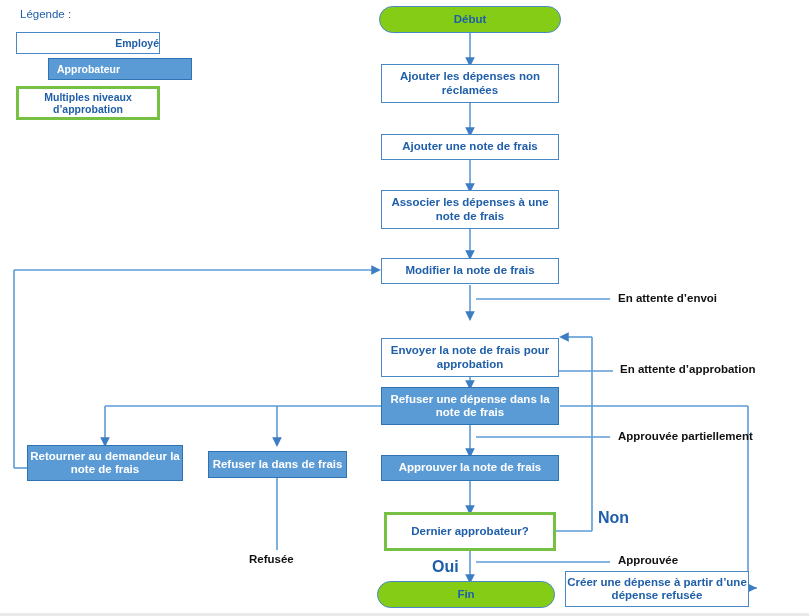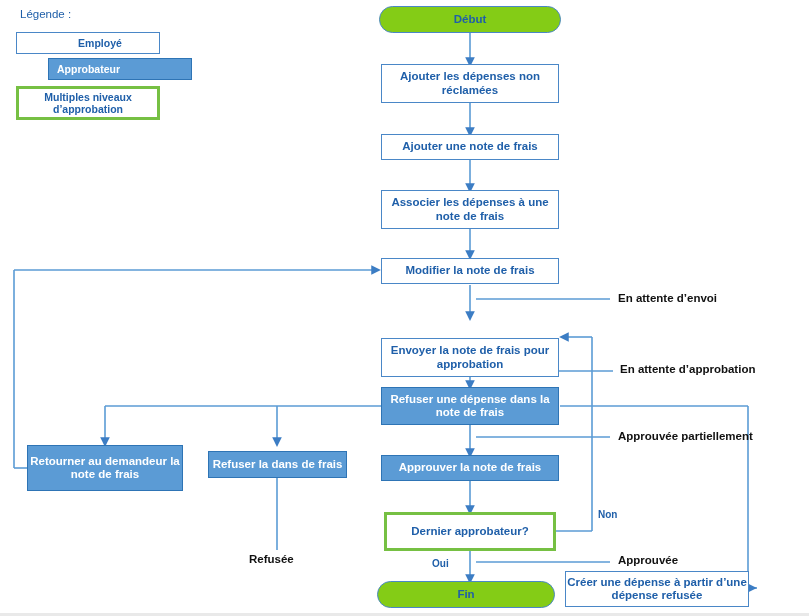--- a/index.html
+++ b/index.html
@@ -13,29 +13,29 @@
         font-size:11.5px;line-height:13.5px;}
   .node.employe{background:#FFFFFF;border:1.3px solid #4A87C7;}
   .node.approb{background:#5B9BD5;border:1.3px solid #2E74B5;color:#FFFFFF;}
   .node.multi{background:#FFFFFF;border:3px solid #76C043;}
   .node.term{background:#84cc16;border:1.4px solid #4A87C7;border-radius:22px;}
 
   .legend-title{position:absolute;color:#1F5FA9;font-weight:normal;font-size:11.5px;}
   .legend-box{position:absolute;box-sizing:border-box;display:flex;align-items:center;
               font-size:10.5px;font-weight:bold;line-height:12.5px;}
   .legend-box.employe{background:#FFFFFF;border:1.3px solid #4A87C7;color:#1F5FA9;
-                      justify-content:center;padding-left:24px;}
+                      justify-content:flex-end;padding-left:24px;}
   .legend-box.approb{background:#5B9BD5;border:1.3px solid #2E74B5;color:#FFFFFF;
                      justify-content:flex-start;padding-left:8px;margin-left:32px;}
   .legend-box.multi{background:#FFFFFF;border:3px solid #76C043;color:#1F5FA9;
                     justify-content:center;text-align:center;}
 
   .status-label{position:absolute;color:#111111;font-weight:bold;font-size:11.5px;
                 white-space:nowrap;}
-  .edge-label{position:absolute;color:#1F5FA9;font-weight:bold;font-size:10px;
+  .edge-label{position:absolute;color:#1F5FA9;font-weight:bold;font-size:16px;
               white-space:nowrap;}
   .bottom-rule{position:absolute;left:0;top:613px;width:809px;height:3px;
                background:#e9e9e9;}
 </style>
 </head>
 <body>
 
 <div id="canvas">
 
   <svg class="wires" viewBox="0 0 809 616">
@@ -126,21 +126,21 @@
   </div>
 
   <div class="node employe" style="left:381px;top:318px;width:178px;height:39px;margin-top:20px;">
     <span>Envoyer la note de frais pour approbation</span>
   </div>
 
   <div class="node approb" style="left:381px;top:387px;width:178px;height:38px;">
     <span>Refuser une dépense dans la note de frais</span>
   </div>
 
-  <div class="node approb" style="left:27px;top:445px;width:156px;height:46px;">
+  <div class="node approb" style="left:27px;top:445px;width:156px;height:36px;">
     <span>Retourner au demandeur la note de frais</span>
   </div>
 
   <div class="node approb" style="left:208px;top:451px;width:139px;height:27px;">
     <span>Refuser la dans de frais</span>
   </div>
 
   <div class="node approb" style="left:381px;top:455px;width:178px;height:26px;">
     <span>Approuver la note de frais</span>
   </div>

